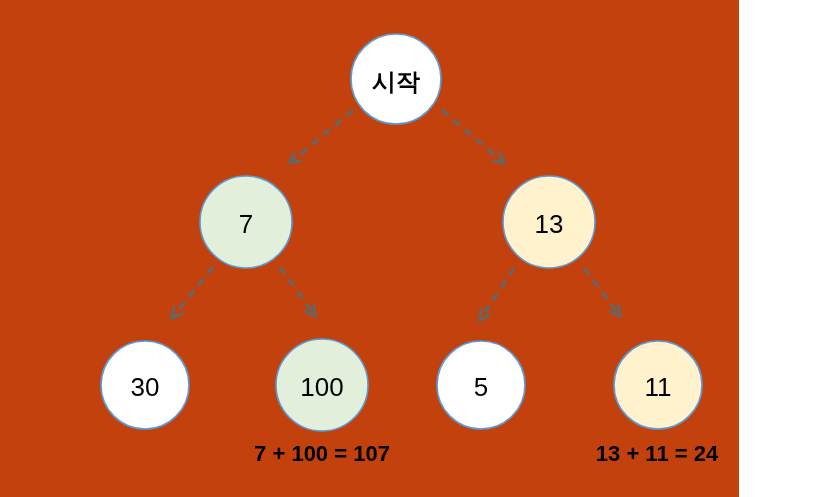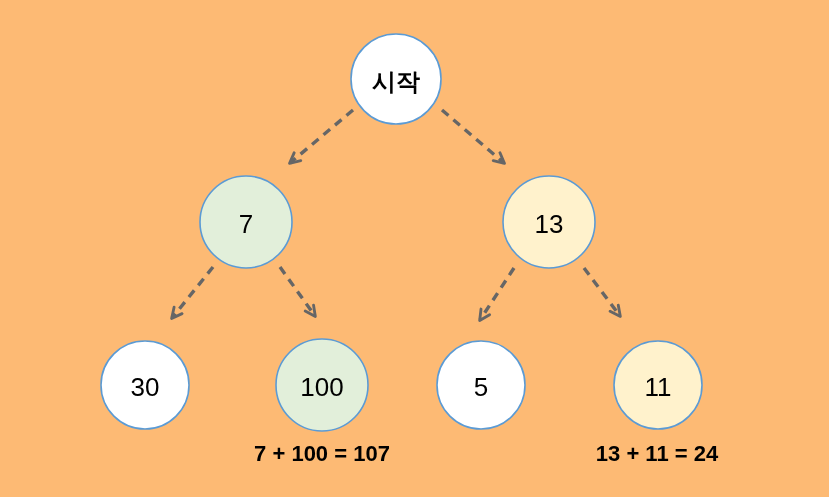--- a/index.html
+++ b/index.html
@@ -3,23 +3,23 @@
 <meta charset="utf-8">
 <style>
   html, body {
     margin: 0;
     padding: 0;
     background: #ffffff;
     font-family: "Liberation Sans", "DejaVu Sans", sans-serif;
   }
   .canvas {
     position: relative;
-    width: 829px;
+    width: 739px;
     height: 497px;
-    background: #fdba74;
+    background: #c2410c;
     overflow: hidden;
   }
   svg { display: block; }
   .edge {
     fill: none;
     stroke-width: 3.4;
     stroke-dasharray: 8.5 6.5;
     stroke-linecap: butt;
   }
   .node-circle {

